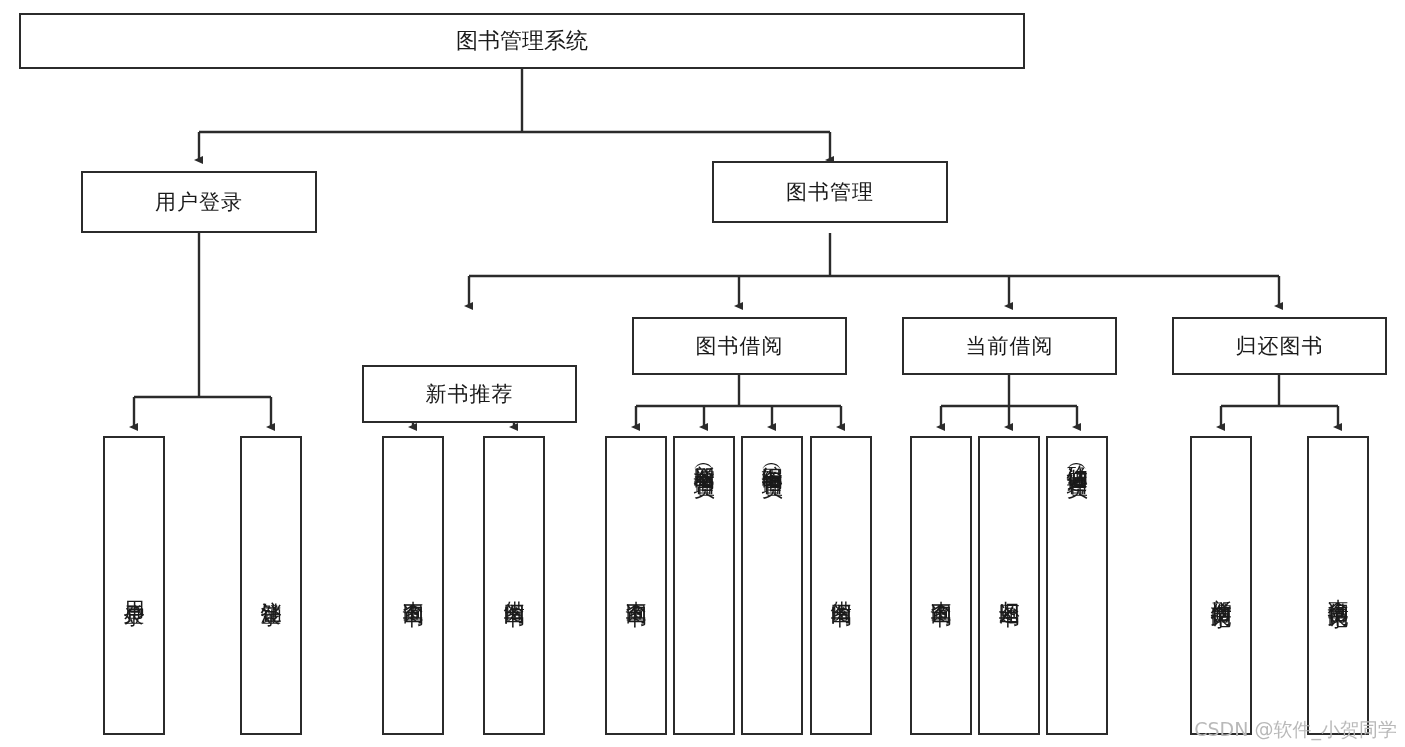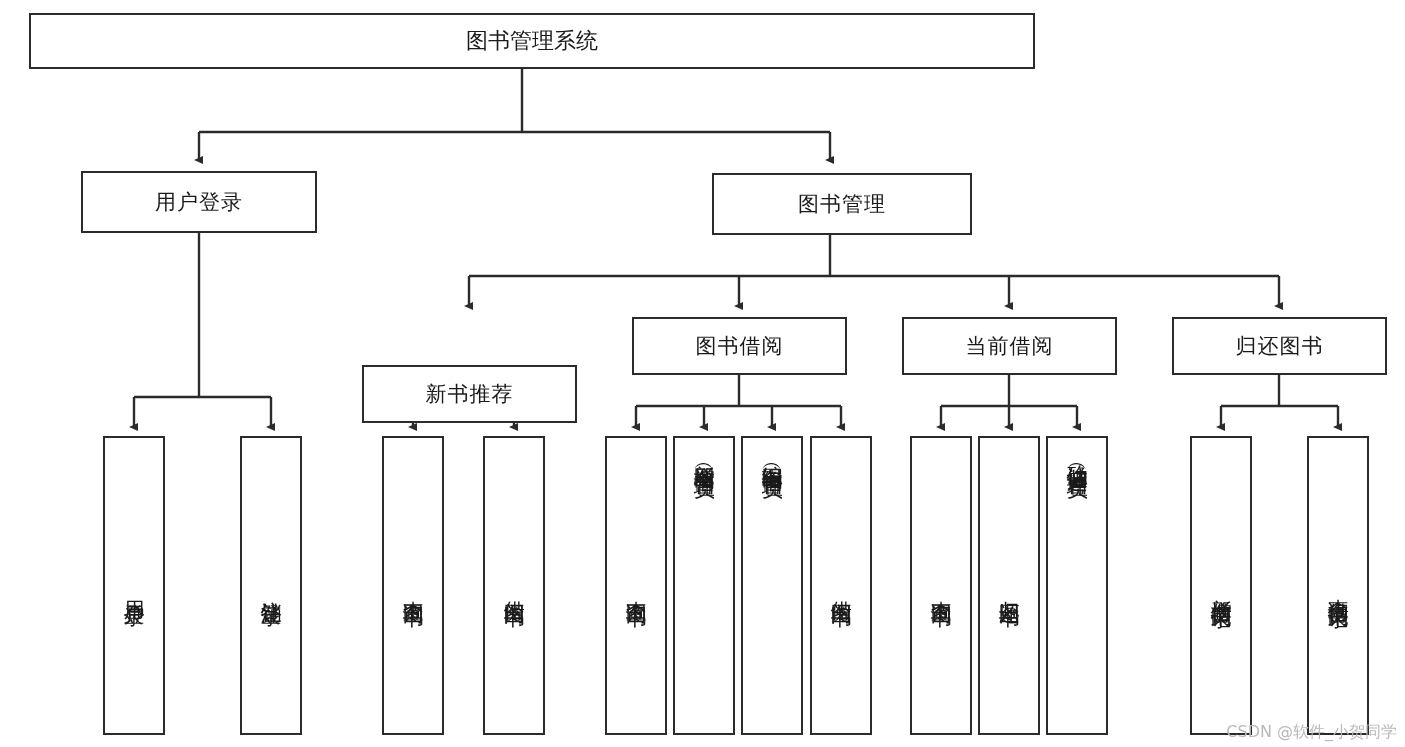--- a/index.html
+++ b/index.html
@@ -55,21 +55,21 @@
     left: 0;
     top: 0;
     width: 1405px;
     height: 747px;
     pointer-events: none;
   }
   .watermark {
     position: absolute;
     right: 8px;
     bottom: 4px;
-    font-size: 16px;
+    font-size: 19px;
     color: #b9b9b9;
     white-space: nowrap;
   }
 </style>
 </head>
 <body>
 
 <div id="canvas">
 
   <svg class="edges" viewBox="0 0 1405 747">
@@ -115,28 +115,28 @@
       <path d="M1009,406 L1009,427" marker-end="url(#arrow)"></path>
       <path d="M1077,406 L1077,427" marker-end="url(#arrow)"></path>
 
       <path d="M1279,375 L1279,406"></path>
       <path d="M1221,406 L1338,406"></path>
       <path d="M1221,406 L1221,427" marker-end="url(#arrow)"></path>
       <path d="M1338,406 L1338,427" marker-end="url(#arrow)"></path>
     </g>
   </svg>
 
-  <div class="node root" style="left:29px; top:13px; width:1006px; height:56px;">
+  <div class="node root" style="left:19px; top:13px; width:1006px; height:56px;">
     <span>图书管理系统</span>
   </div>
 
   <div class="node h" style="left:81px; top:171px; width:236px; height:62px;">
     <span>用户登录</span>
   </div>
-  <div class="node h" style="left:712px; top:173px; width:260px; height:62px;">
+  <div class="node h" style="left:712px; top:161px; width:236px; height:62px;">
     <span>图书管理</span>
   </div>
 
   <div class="node h" style="left:362px; top:317px; width:215px; height:58px;margin-top:48px;">
     <span>新书推荐</span>
   </div>
   <div class="node h" style="left:902px; top:317px; width:215px; height:58px;">
     <span>当前借阅</span>
   </div>
   <div class="node h" style="left:632px; top:317px; width:215px; height:58px;">

